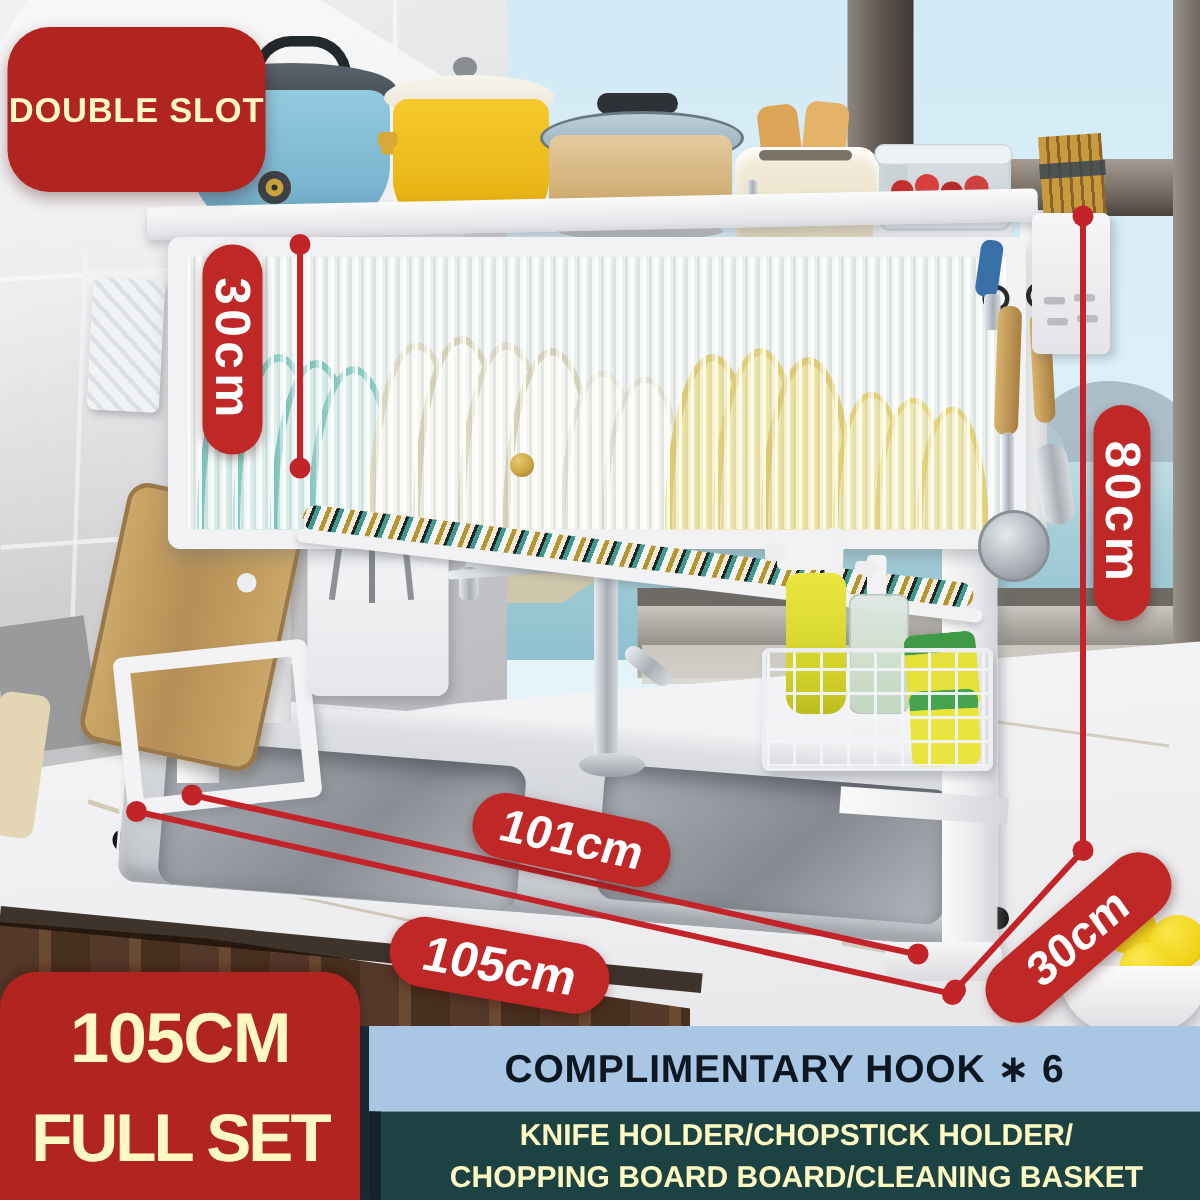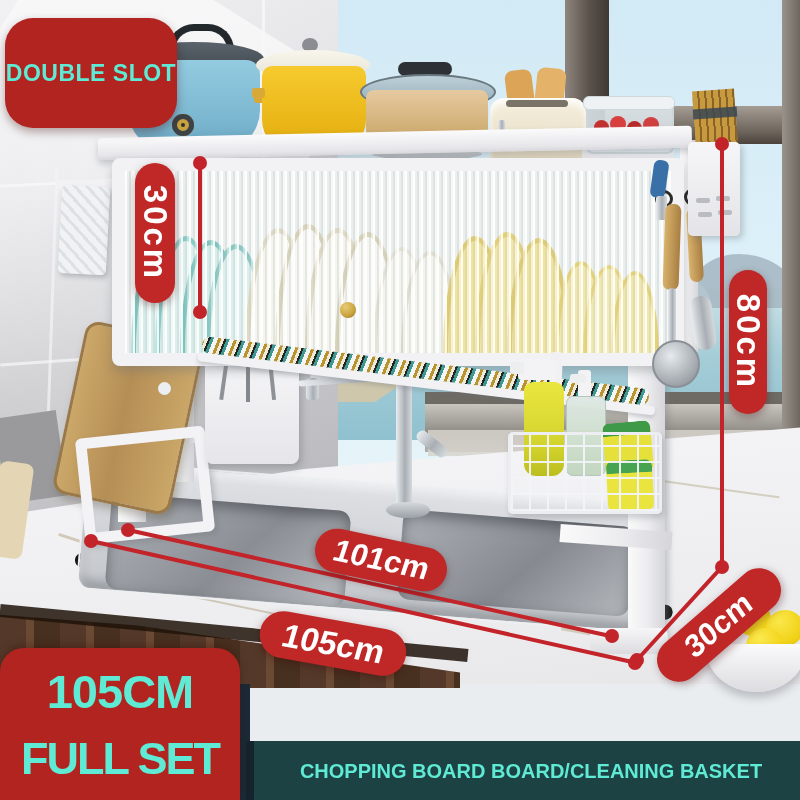--- a/index.html
+++ b/index.html
@@ -1,19 +1,19 @@
 <!DOCTYPE html>
 <html><head>
 <meta charset="utf-8">
 <style>
   html,body{margin:0;padding:0;background:#fff;}
   #stage{position:relative;width:800px;height:800px;overflow:hidden;
          font-family:"Liberation Sans","DejaVu Sans",sans-serif;background:#e9edf0;}
   .abs{position:absolute;}
-  .wtxt{color:#5eead4;font-weight:bold;}
+  .wtxt{color:#fef9c3;font-weight:bold;}
   .pill{position:absolute;background:#bf2827;border-radius:999px;display:flex;
         align-items:center;justify-content:center;color:#fff;font-weight:bold;
         box-shadow:0 3px 8px rgba(60,0,0,.35);}
   .pill .sk{display:inline-block;transform:skewX(-6deg);}
   .vpill span{transform:rotate(90deg);white-space:nowrap;letter-spacing:3px;}
   .dot{position:absolute;width:14px;height:14px;border-radius:50%;background:#c2242a;}
   .mline{position:absolute;background:#c2242a;}
   .leg{background:linear-gradient(90deg,#fafafa,#ececef 55%,#d5d5da);}
   .plate{position:absolute;bottom:0;border-style:solid;border-bottom:none;
          border-radius:50% 50% 0 0 / 100% 100% 0 0;}
@@ -218,22 +218,26 @@
   <div class="pill" style="left:259px;top:620px;width:148px;height:47px;font-size:33px;transform:rotate(10deg);">
     <span class="sk">105cm</span>
   </div>
 
   <div class="pill" style="left:644px;top:603px;width:150px;height:44px;font-size:31px;transform:rotate(-41deg);">
     <span class="sk">30cm</span>
   </div>
 
   <div class="abs" style="left:238px;top:684px;width:12px;height:116px;background:#1b2a36;"></div>
 
+  <div class="abs" style="left:246px;top:684px;width:554px;height:57px;background:#a9c7e5;display:flex;align-items:center;justify-content:center;">
+    <span style="color:#0d1722;font-weight:bold;font-size:26px;letter-spacing:.5px;">COMPLIMENTARY HOOK ∗ 6</span>
+  </div>
 
   <div class="abs" style="left:246px;top:741px;width:554px;height:59px;background:#1d4243;border-left:8px solid #15242c;display:flex;flex-direction:column;align-items:center;justify-content:center;line-height:28px;">
+    <span class="wtxt" style="font-size:20px;">KNIFE HOLDER/CHOPSTICK HOLDER/</span>
     <span class="wtxt" style="font-size:20px;">CHOPPING BOARD BOARD/CLEANING BASKET</span>
   </div>
 
   <div class="abs" style="left:0;top:648px;width:240px;height:152px;background:#b2241f;border-radius:24px 24px 0 0;display:flex;flex-direction:column;align-items:center;justify-content:center;gap:14px;box-shadow:0 -3px 8px rgba(60,0,0,.3);">
     <span class="wtxt" style="font-size:47px;letter-spacing:-1px;">105CM</span>
     <span class="wtxt" style="font-size:45px;letter-spacing:-2px;">FULL SET</span>
   </div>
 
 </div>
 

